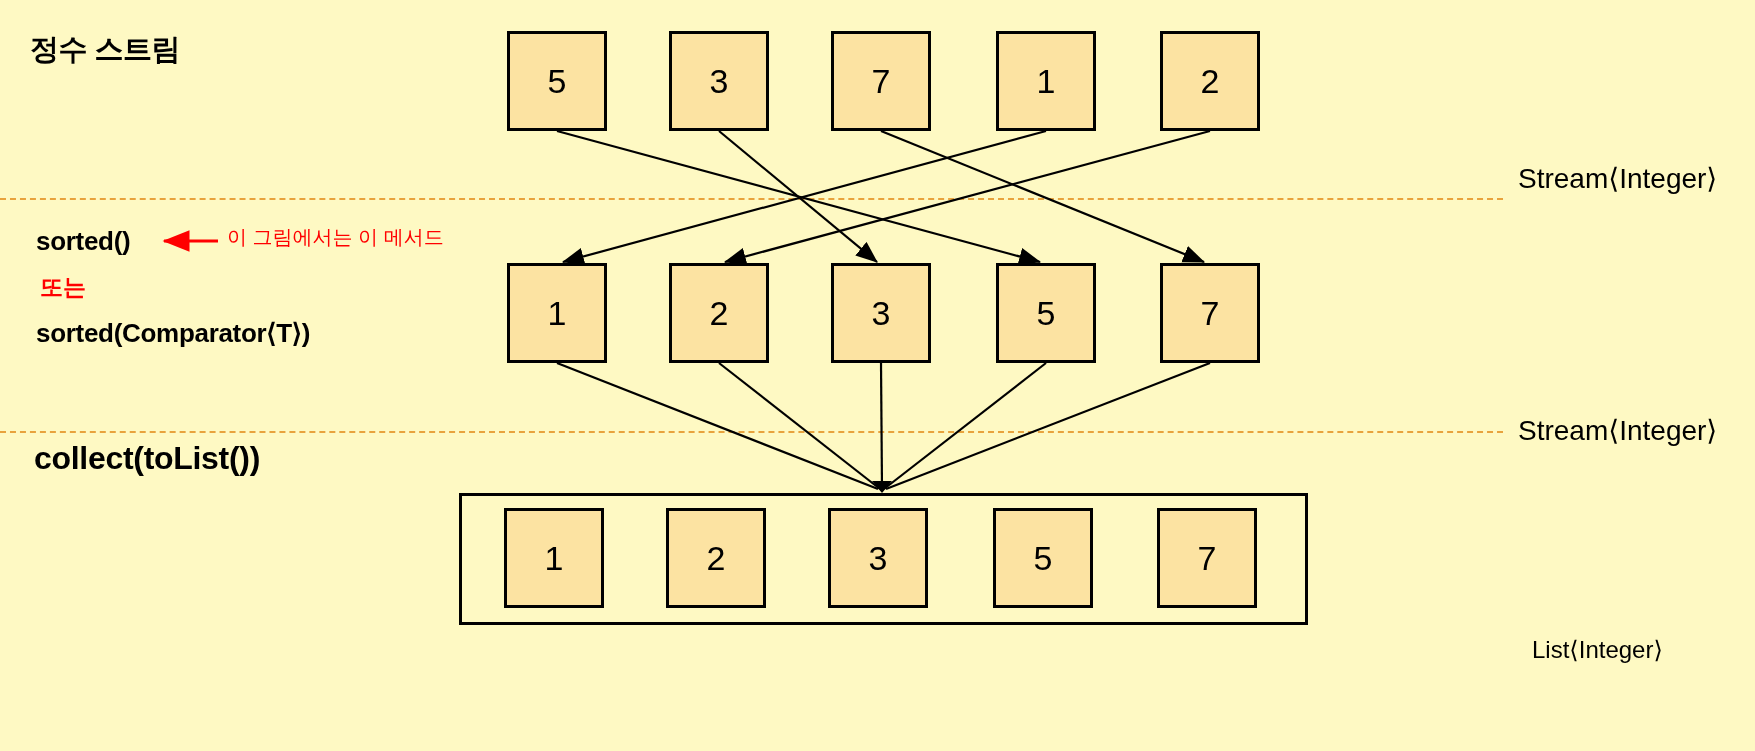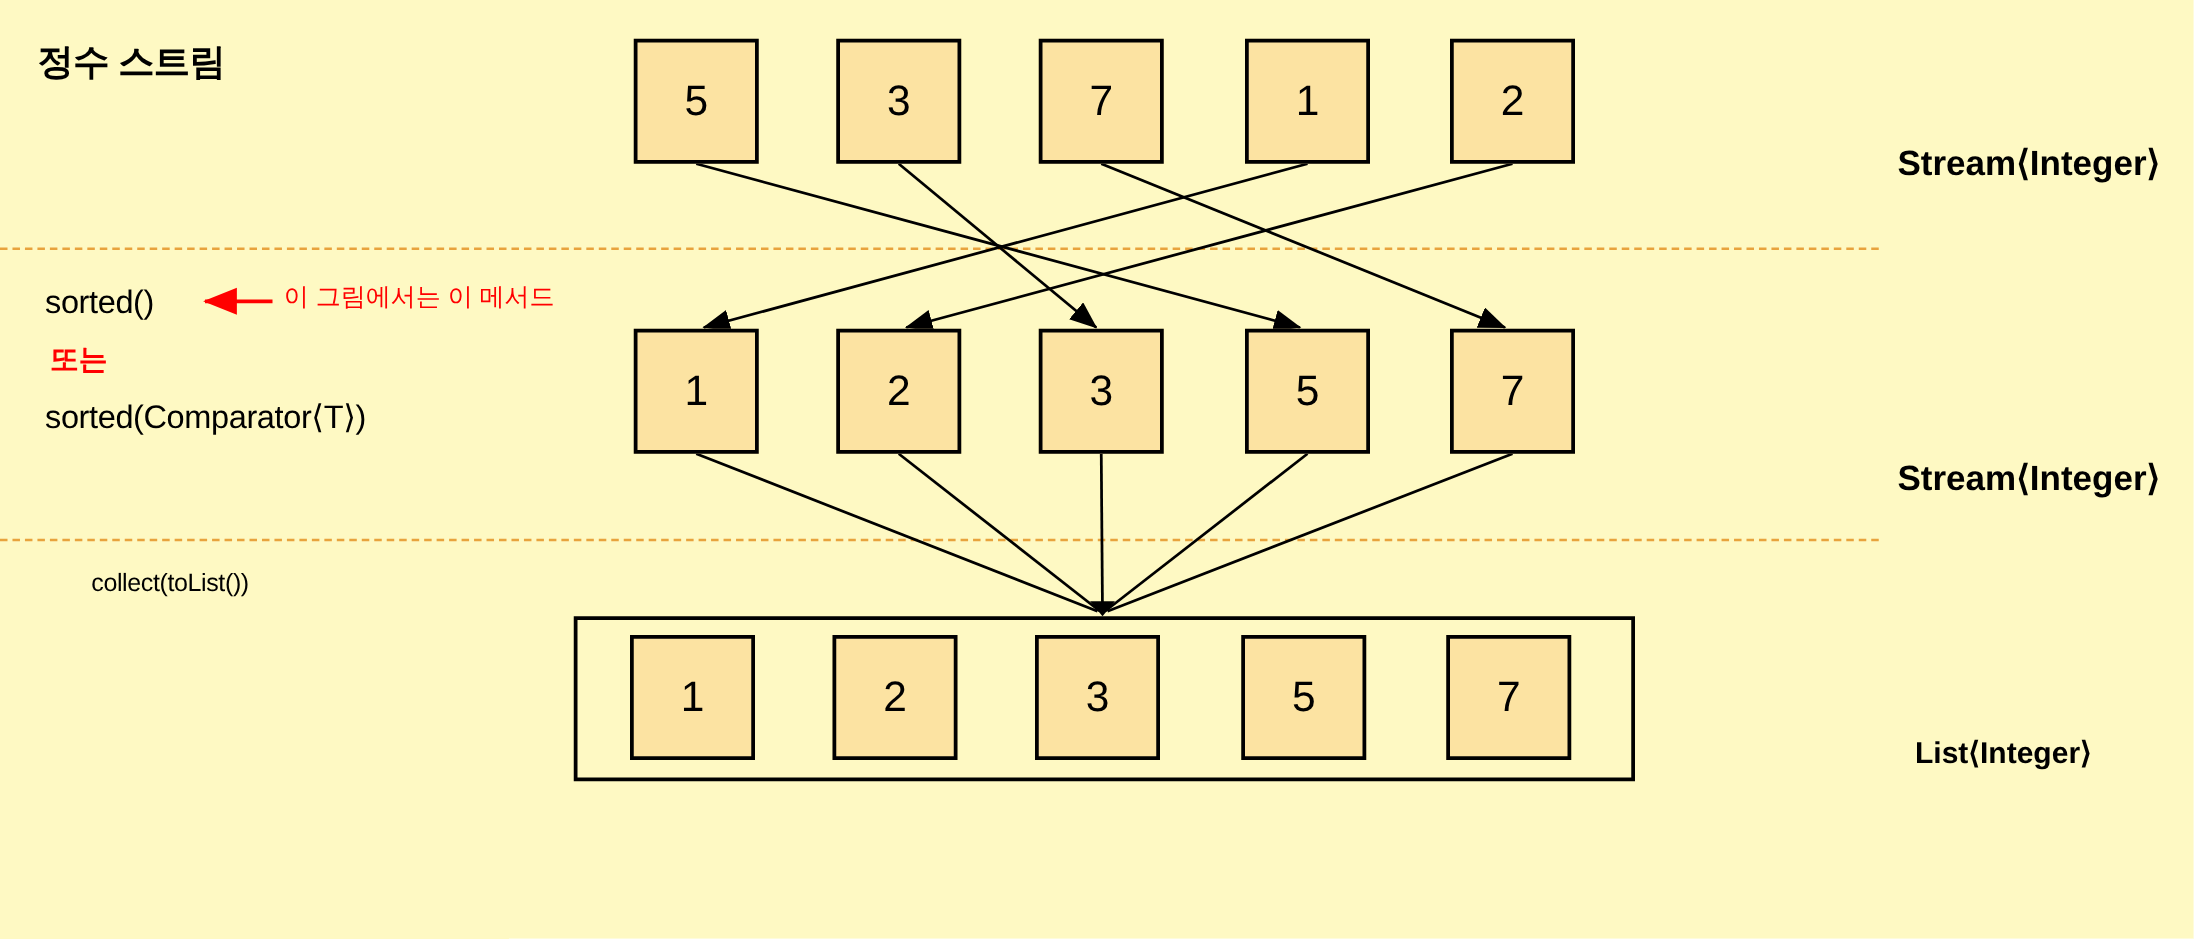--- a/index.html
+++ b/index.html
@@ -27,21 +27,21 @@
   
   .title {
     position: absolute;
     font-weight: bold;
     color: #000;
     white-space: nowrap;
     letter-spacing: -0.5px;
   }
   .stage-label {
     position: absolute;
-    font-weight: normal;
+    font-weight: bold;
     color: #000;
     white-space: nowrap;
     letter-spacing: -0.3px;
   }
   .note-red {
     position: absolute;
     color: #FF0000;
     white-space: nowrap;
     font-weight: normal;
   }
@@ -50,21 +50,22 @@
     color: #FF0000;
     white-space: nowrap;
     font-weight: bold;
   }
 
   
   .type-label {
     position: absolute;
     color: #000;
     white-space: nowrap;
-    font-weight: bold;
+    font-weight: normal;
+    margin-top: 48px;
   }
 
   
   .box {
     position: absolute;
     background: #FCE3A2;
     border: 3px solid #000000;
     box-sizing: border-box;
     display: flex;
     align-items: center;
@@ -110,21 +111,21 @@
   <div class="title" style="left:30px; top:30px; font-size:29px;">정수 스트림</div>
 
   <div class="stage-label" style="left:36px; top:226px; font-size:26px;">sorted()</div>
 
   <div class="or-red" style="left:40px; top:272px; font-size:23px;">또는</div>
 
   <div class="stage-label" style="left:36px; top:318px; font-size:26px;">sorted(Comparator⟨T⟩)</div>
 
   <div class="note-red" style="left:227px; top:224px; font-size:20px;">이 그림에서는 이 메서드</div>
 
-  <div class="stage-label" style="left:34px; top:456px; font-size:20px;margin-left:39px;">collect(toList())</div>
+  <div class="stage-label" style="left:34px; top:440px; font-size:32px;">collect(toList())</div>
 
   <div class="type-label" style="left:1518px; top:114px; font-size:28px;">Stream⟨Integer⟩</div>
   <div class="type-label" style="left:1518px; top:366px; font-size:28px;">Stream⟨Integer⟩</div>
   <div class="type-label" style="left:1532px; top:588px; font-size:24px;">List⟨Integer⟩</div>
 
   <svg id="arrows" viewBox="0 0 1755 751" xmlns="http://www.w3.org/2000/svg">
     <defs>
       <marker id="ah" markerWidth="11" markerHeight="11" refX="9.5" refY="4" orient="auto" markerUnits="strokeWidth">
         <path d="M0,0 L10,4 L0,8 z" fill="#000000"></path>
       </marker>

